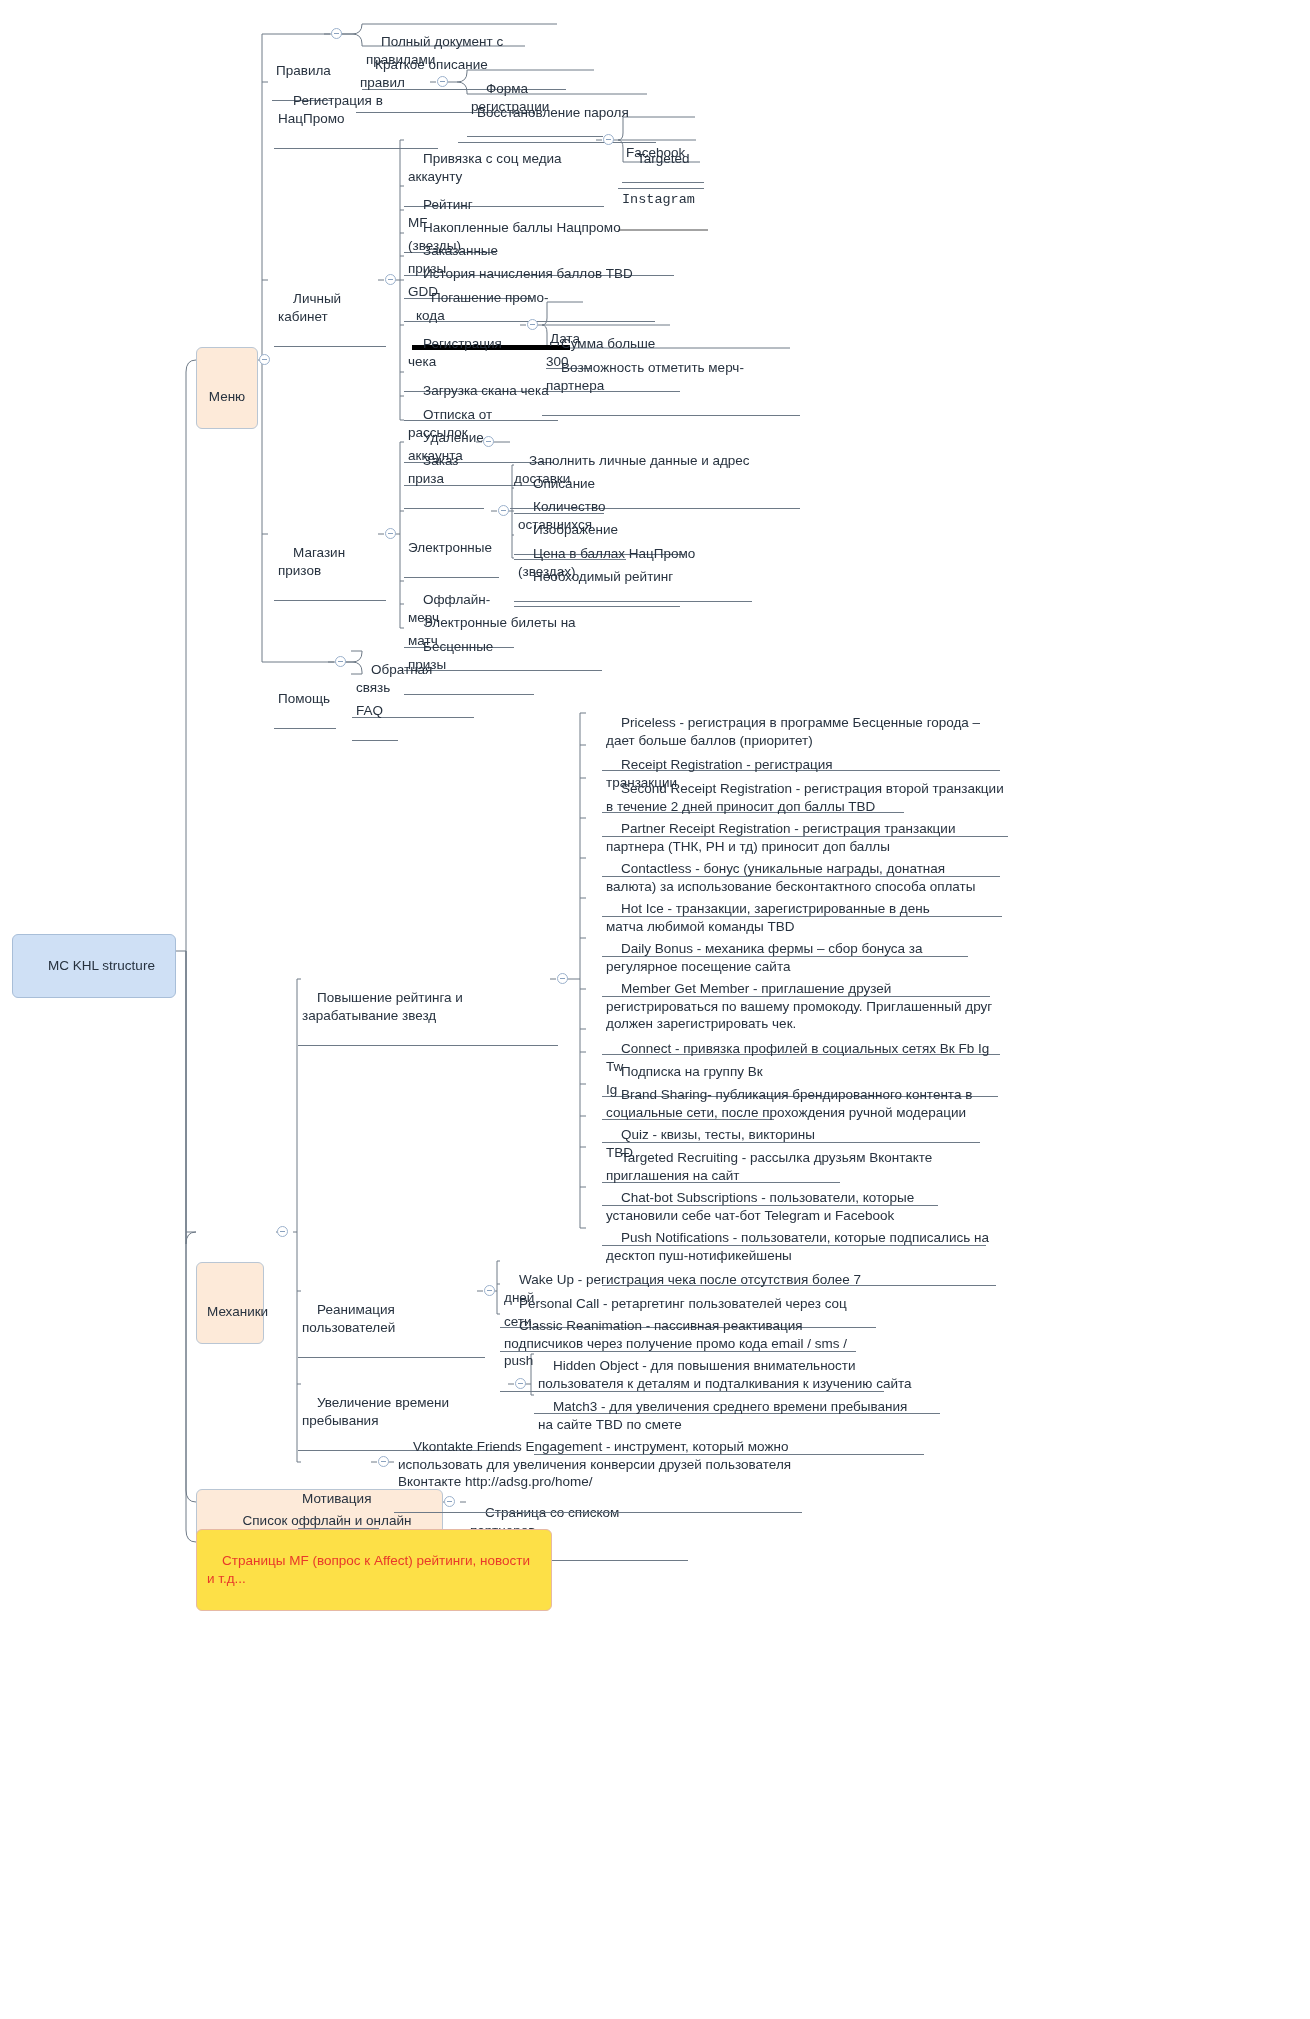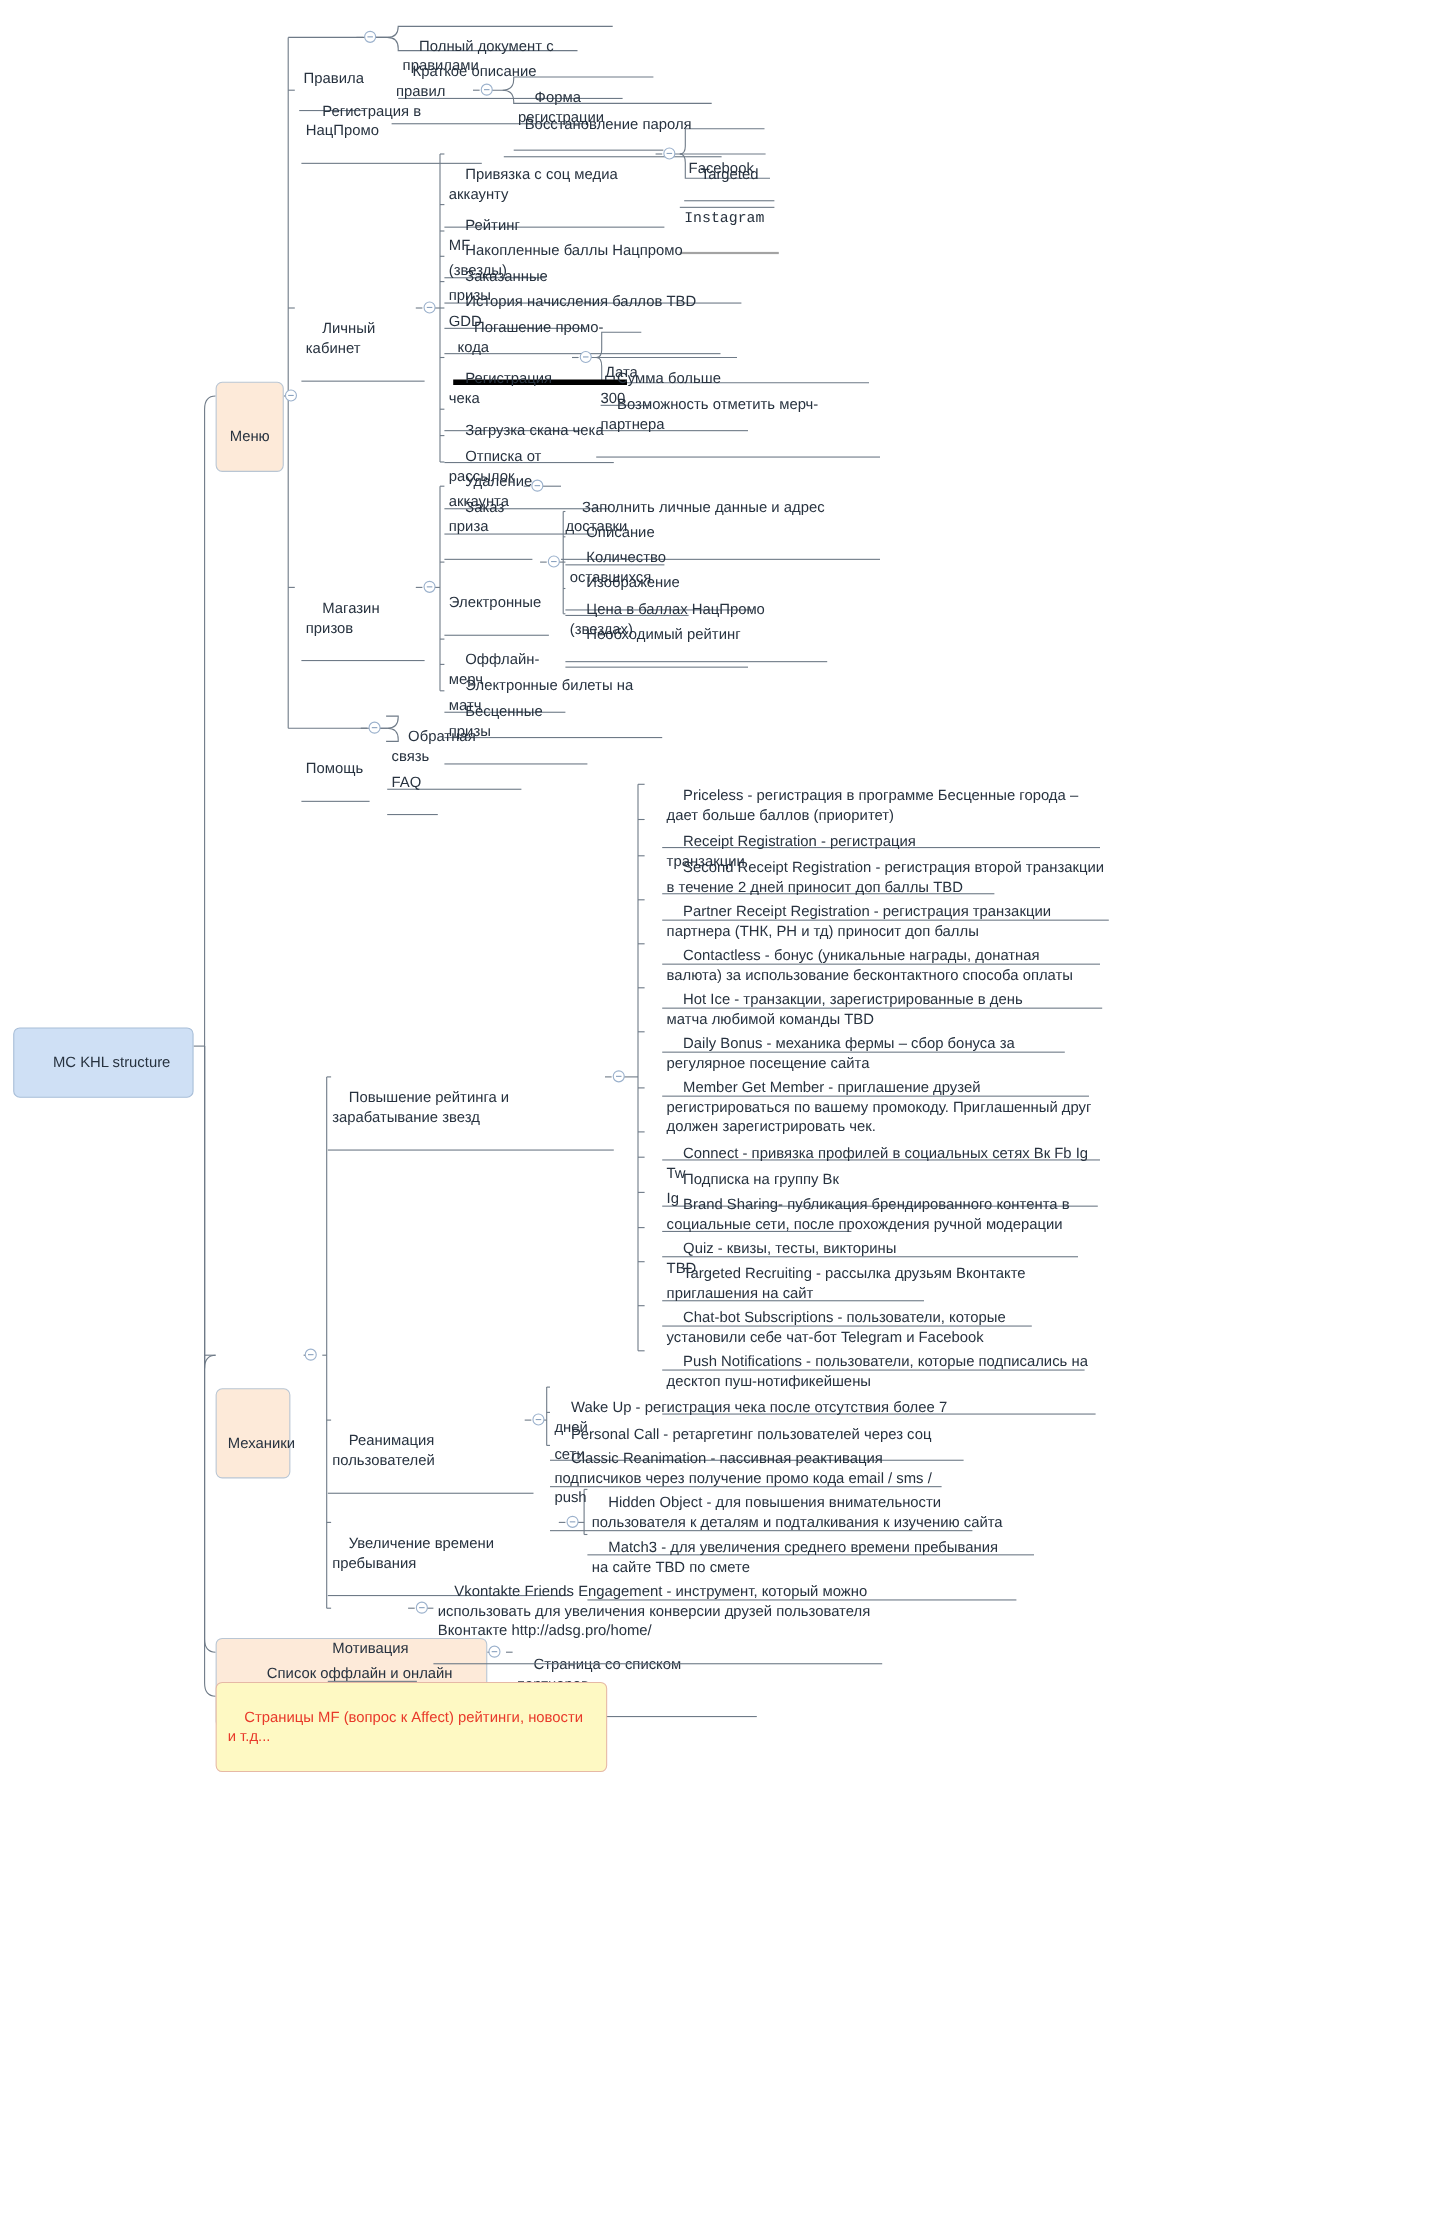--- a/index.html
+++ b/index.html
@@ -30,21 +30,21 @@
     border-radius:6px;
     padding:4px 10px 5px 10px;
     background:#fdead9;
     box-sizing:border-box;
   }
   .node.box.root{
     background:#cfe0f5;
     border-color:#a8bed8;
   }
   .node.box.warn{
-    background:#fef9c3;
+    background:#fde047;
     border-color:#e6b9a5;
     color:#e8392a;
   }
 
   .collapse{
     position:absolute;
     width:11px;height:11px;
     border:1px solid #9bb1cc;
     border-radius:50%;
     background:#ffffff;

